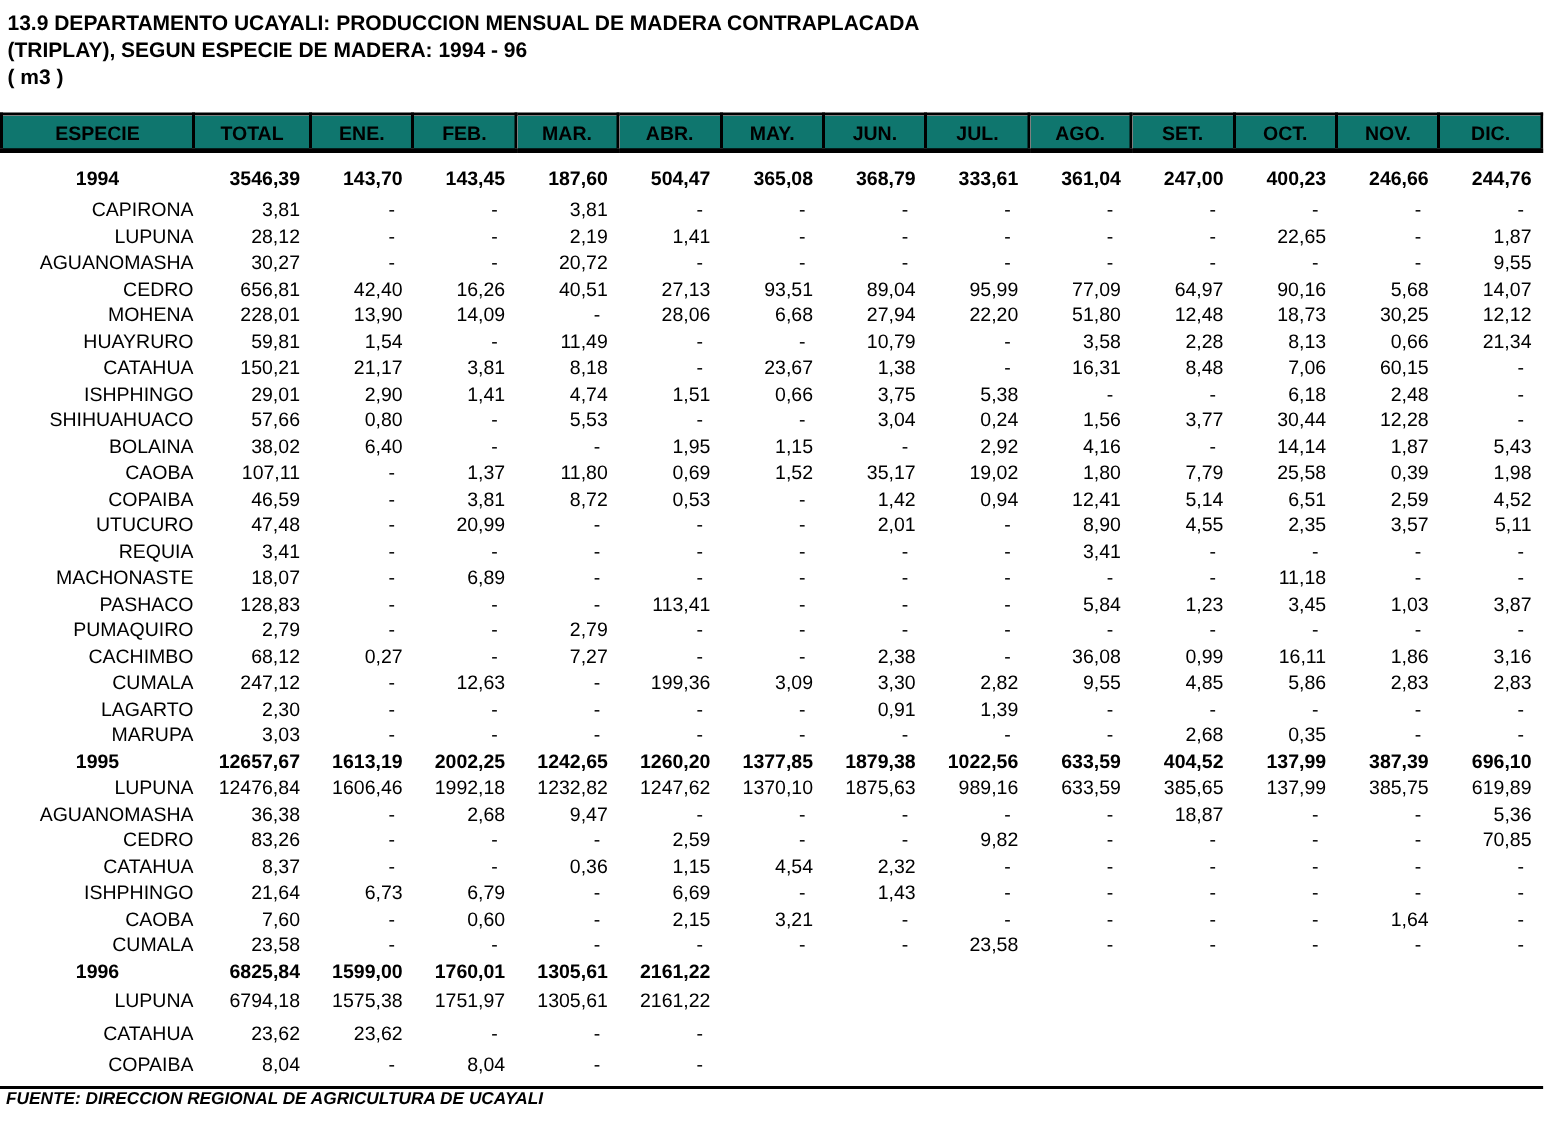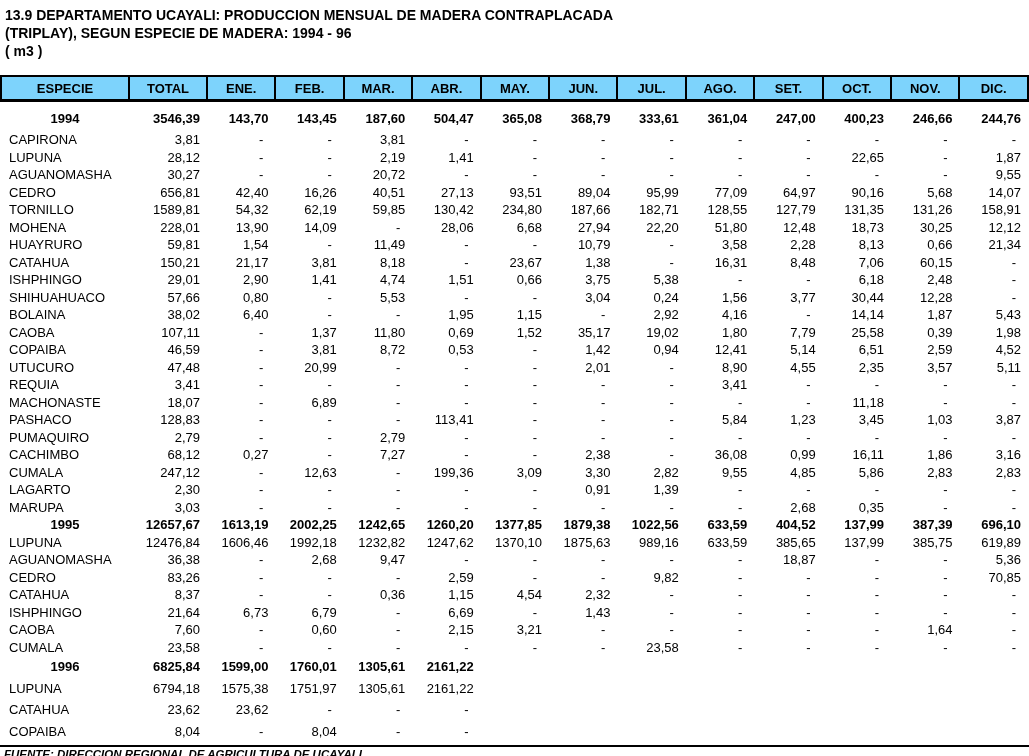--- a/index.html
+++ b/index.html
@@ -13,33 +13,33 @@
     font-weight:bold; font-size:14px; line-height:18px;
     white-space:nowrap;
   }
   table.data-table {
     border-collapse:collapse; table-layout:fixed;
     width:1029px; margin-top:15px;
   }
   col.c-especie { width:128px; }
   col.c-total   { width:78px; }
   thead th {
-    background:#7dd3fc;
+    background:#0f766e;
     border:2px solid #000000;
     border-bottom:3px solid #000000;
     font-size:13px; font-weight:bold;
     height:22px; padding:0; text-align:center;
     overflow:hidden; white-space:nowrap;
   }
   tbody td {
     font-size:13px; height:17.5px; padding:0;
     white-space:nowrap; overflow:hidden; vertical-align:middle;
   }
   tbody tr:first-child td { height:25px; padding-top:4px; }
-  tbody td.label { text-align:left; padding-left:8px; }
+  tbody td.label { text-align:right; padding-left:8px; }
   tbody td.num   { text-align:right; padding-right:7px; }
   tbody td.dash  { padding-right:12px; }
   tbody tr.year td { font-weight:bold; }
   tbody tr.year td.label { text-align:center; padding-left:0;margin-top:42px; }
   tbody tr:nth-child(n+32) td { height:21.5px; }
   .footer {
     border-top:2px solid #000000;
     margin-top:3px;
     font-size:11.5px; font-weight:bold; font-style:italic;
     padding:1px 0 0 4px; white-space:nowrap;
@@ -166,36 +166,20 @@
           <td class="num">93,51</td>
           <td class="num">89,04</td>
           <td class="num">95,99</td>
           <td class="num">77,09</td>
           <td class="num">64,97</td>
           <td class="num">90,16</td>
           <td class="num">5,68</td>
           <td class="num">14,07</td>
         </tr>
         <tr class="species">
-          <td class="label">TORNILLO</td>
-          <td class="num">1589,81</td>
-          <td class="num">54,32</td>
-          <td class="num">62,19</td>
-          <td class="num">59,85</td>
-          <td class="num">130,42</td>
-          <td class="num">234,80</td>
-          <td class="num">187,66</td>
-          <td class="num">182,71</td>
-          <td class="num">128,55</td>
-          <td class="num">127,79</td>
-          <td class="num">131,35</td>
-          <td class="num">131,26</td>
-          <td class="num">158,91</td>
-        </tr>
-        <tr class="species">
           <td class="label">MOHENA</td>
           <td class="num">228,01</td>
           <td class="num">13,90</td>
           <td class="num">14,09</td>
           <td class="num dash">-</td>
           <td class="num">28,06</td>
           <td class="num">6,68</td>
           <td class="num">27,94</td>
           <td class="num">22,20</td>
           <td class="num">51,80</td>

